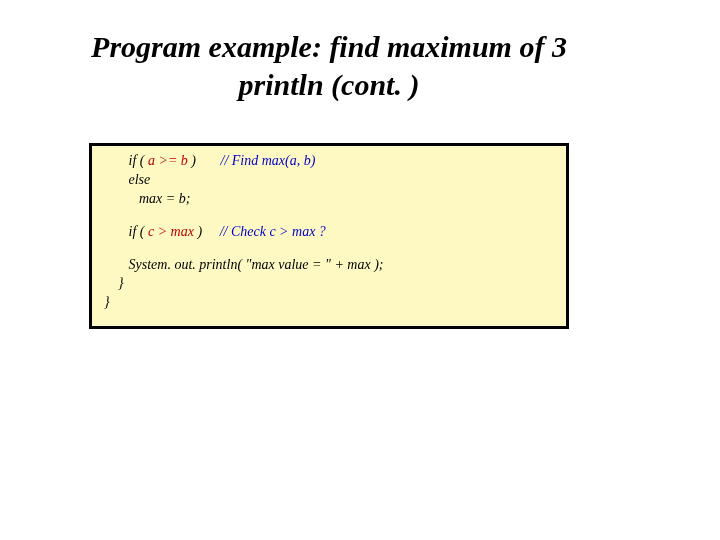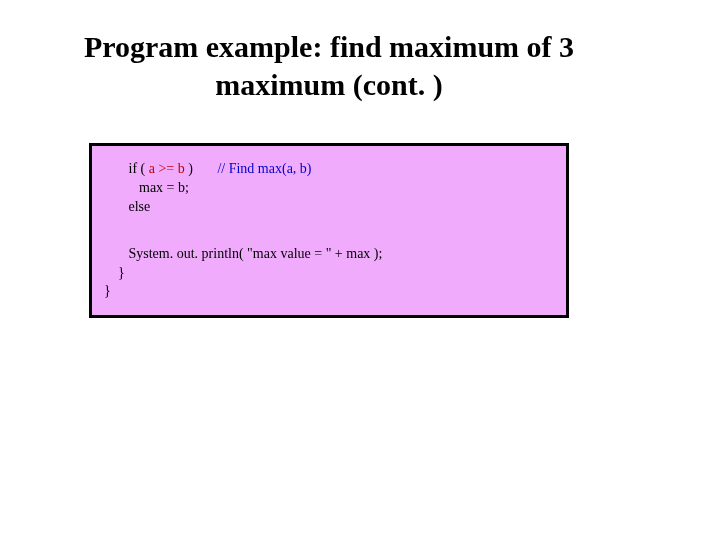--- a/index.html
+++ b/index.html
@@ -9,40 +9,41 @@
       height: 540px;
       background: #ffffff;
       font-family: "Times New Roman", Times, serif;
     }
     .slide {
       width: 658px;
       height: 540px;
       position: relative;
       box-sizing: border-box;
       padding-top: 28px;
+      font-style: italic;
     }
     .title {
       text-align: center;
       font-size: 30px;
       font-weight: bold;
       color: #000;
       line-height: 1.25;
       margin: 0 auto;
       width: 600px;
     }
     .code-outer {
       margin: 40px auto 0 auto;
       width: 480px;
       background: #000;
       padding: 3px;
       box-sizing: border-box;
     }
     .code-box {
-      background: #f0abfc;
-      padding: 14px 12px 14px 12px;
+      background: #fef9c3;
+      padding: 6px 12px 14px 12px;
       box-sizing: border-box;
       width: 100%;
     }
     .code-line {
       font-family: "Times New Roman", Times, serif;
       font-size: 14px;
       line-height: 1.35;
       white-space: pre;
       color: #000;
     }
@@ -50,32 +51,33 @@
     .blue { color: #0000cd; }
     .blank { height: 14px; }
   </style>
 </head>
 <body>
 
 <div class="slide">
 
   <h1 class="title">
     <span>Program example: find maximum of 3</span><br>
-    <span>maximum (cont. )</span>
+    <span>println (cont. )</span>
   </h1>
 
   <div class="code-outer">
     <div class="code-box">
 
       <div class="code-line"><span>       if ( </span><span class="red">a &gt;= b</span><span> )       </span><span class="blue">// Find max(a, b)</span></div>
+      <div class="code-line">       else</div>
       <div class="code-line">          max = b;</div>
-      <div class="code-line">       else</div>
 
       <div class="blank"></div>
 
+      <div class="code-line"><span>       if ( </span><span class="red">c &gt; max</span><span> )     </span><span class="blue">// Check c &gt; max ?</span></div>
 
       <div class="blank"></div>
 
       <div class="code-line">       System. out. println( "max value = " + max );</div>
       <div class="code-line">    }</div>
       <div class="code-line">}</div>
 
     </div>
   </div>
 

